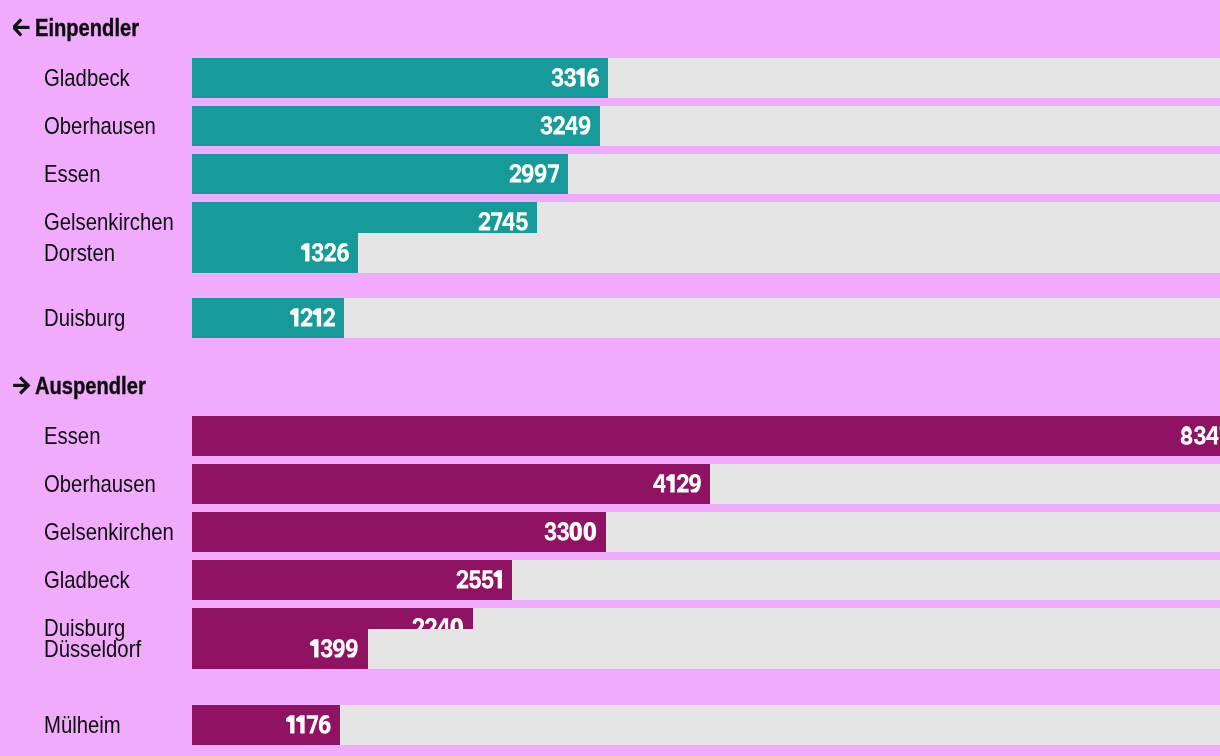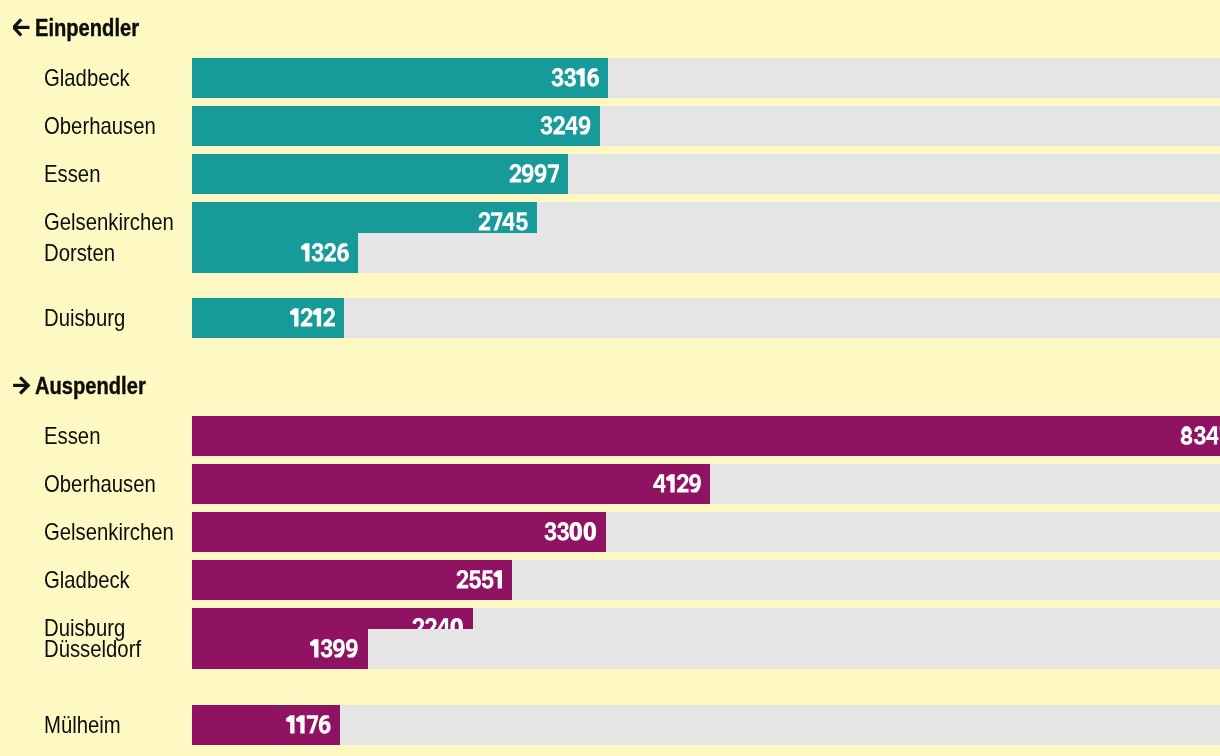--- a/index.html
+++ b/index.html
@@ -1,19 +1,19 @@
 <!DOCTYPE html>
 <html><head>
 <meta charset="utf-8">
 <style>
   html,body{margin:0;padding:0;background:#ffffff;}
   body{width:1220px;height:756px;overflow:hidden;
        font-family:"Liberation Sans",sans-serif;
        -webkit-font-smoothing:antialiased;}
-  .chart{position:relative;width:1220px;height:756px;background:#fef9c3;}
+  .chart{position:relative;width:1220px;height:756px;background:#f0abfc;}
   .panel{position:static;}
   .panel-title{position:absolute;left:0;height:26px;}
   .arrow-icon{position:absolute;left:13px;top:0;width:20px;height:26px;display:block;}
   .arrow-icon svg{display:block;}
   .panel-title-label{position:absolute;left:35.3px;top:0;display:block;
        font-weight:700;font-size:23px;color:#0d0d0d;white-space:nowrap;line-height:26px;
        -webkit-text-stroke:0.4px #0d0d0d;
        transform:scaleX(0.875);transform-origin:left top;}
   .row{position:absolute;left:0;width:1220px;height:39.6px;margin-left:32px;}
   .row-label{position:absolute;left:11.9px;top:0;height:39.6px;line-height:39.6px;

